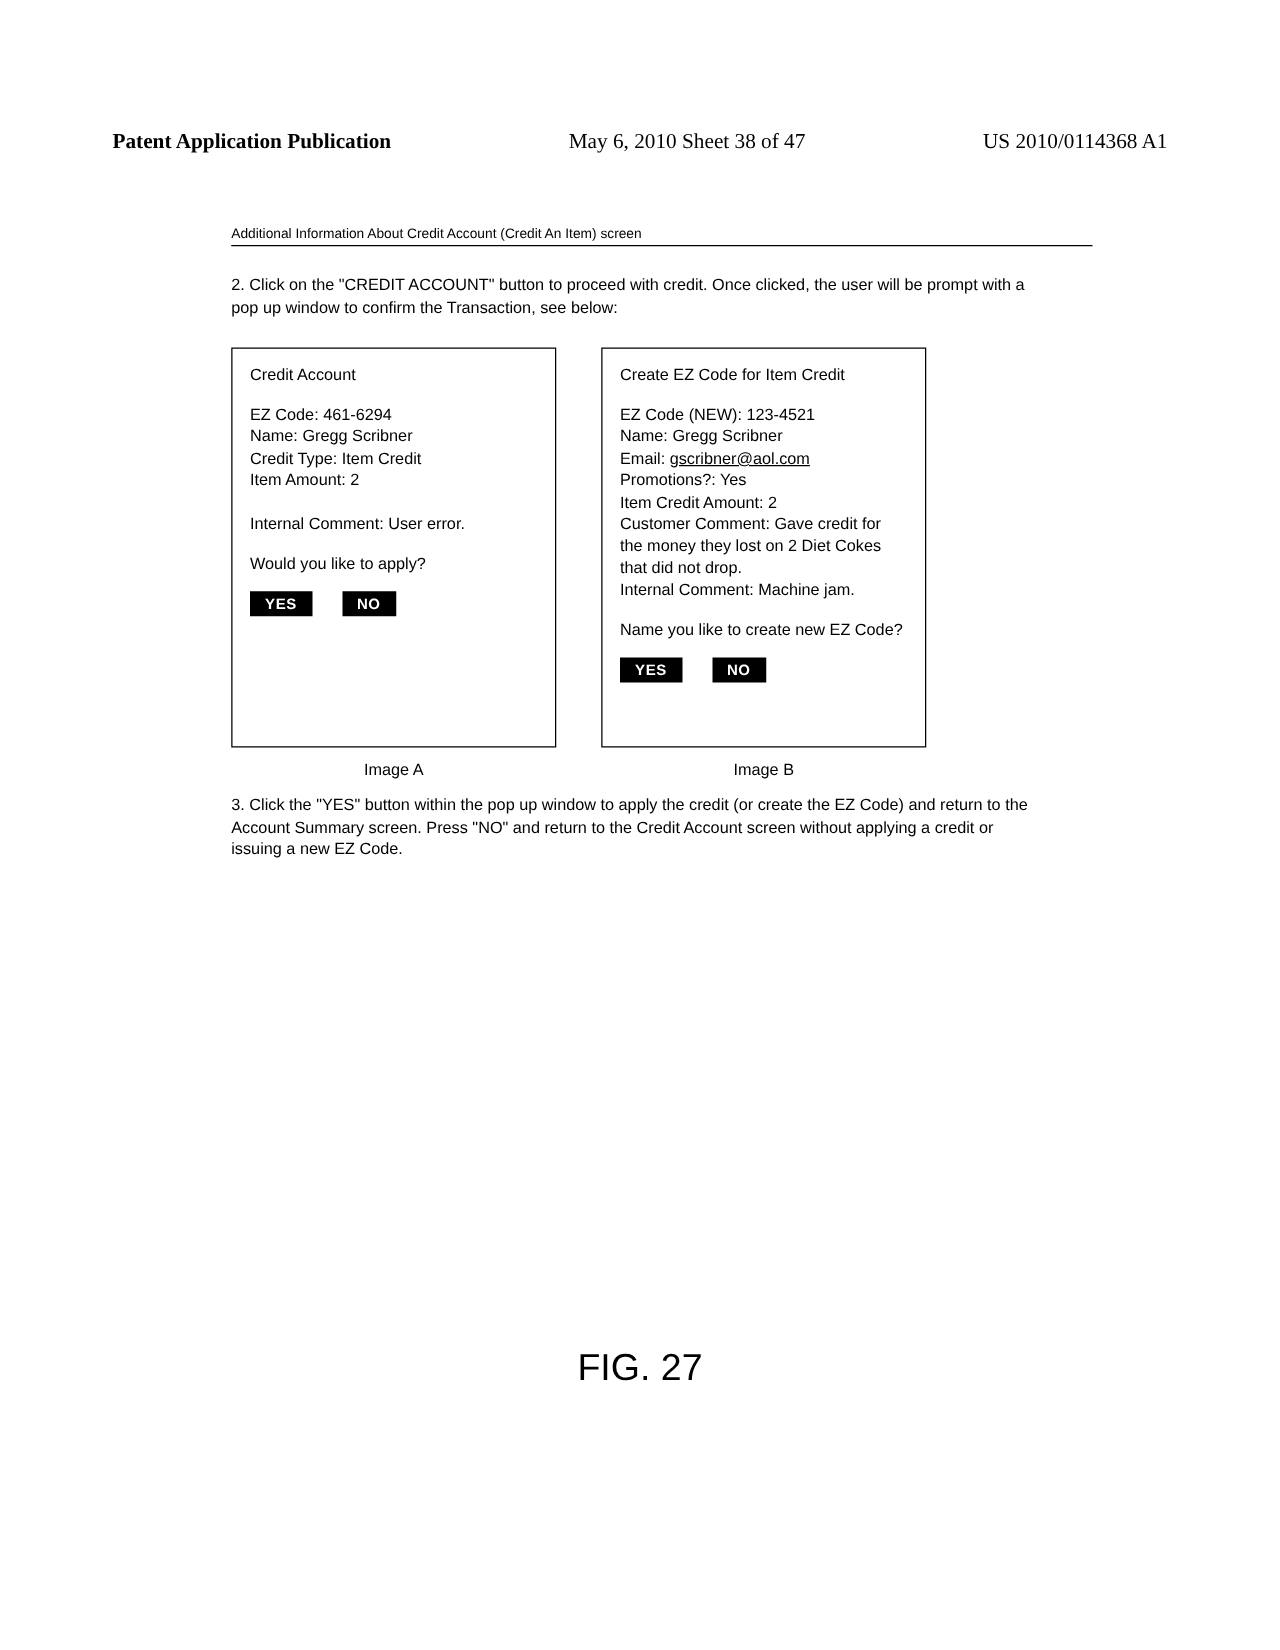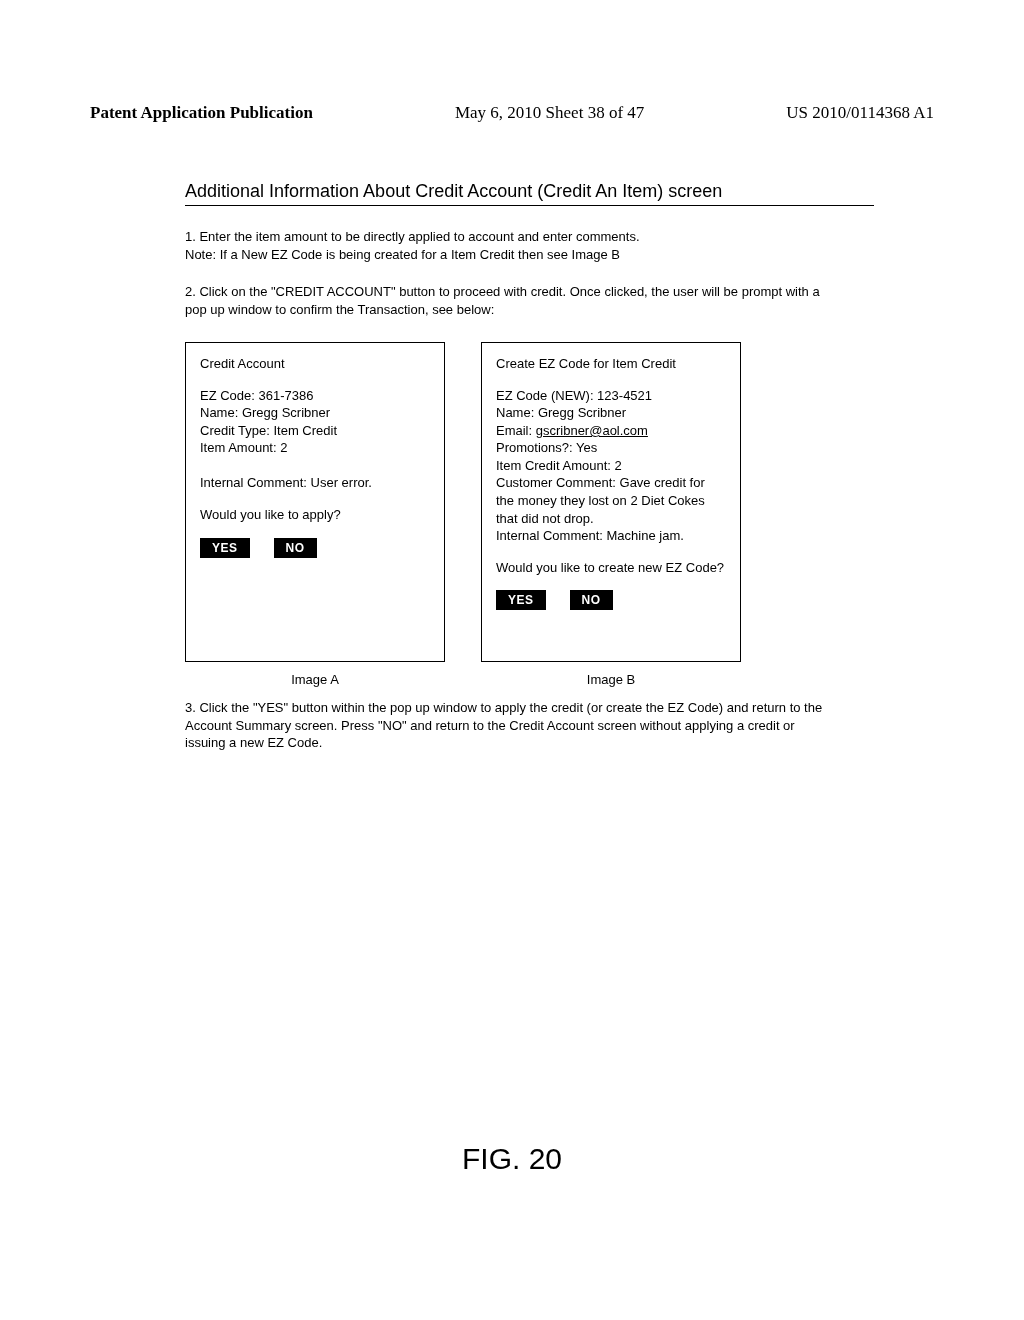--- a/index.html
+++ b/index.html
@@ -21,21 +21,21 @@
     margin-bottom: 58px;
     margin-top: 18px;
   }
   .header-left { font-weight: bold; }
   .content-wrap {
     padding-left: 95px;
     padding-right: 60px;
   }
   .section-title {
     font-family: Verdana, Tahoma, sans-serif;
-    font-size: 18px;
+    font-size: 11px;
     margin-bottom: 3px;
   }
   .section-underline {
     border-bottom: 1px solid #000;
     margin-bottom: 22px;
   }
   .body-text {
     font-family: Verdana, Tahoma, sans-serif;
     font-size: 13px;
     line-height: 1.35;
@@ -106,35 +106,31 @@
     <span class="header-left">Patent Application Publication</span>
     <span>May 6, 2010  Sheet 38 of 47</span>
     <span>US 2010/0114368 A1</span>
   </div>
 
   <div class="content-wrap">
 
     <div class="section-title">Additional Information About Credit Account (Credit An Item) screen</div>
     <div class="section-underline"></div>
 
-    <div class="body-text">
-      <span>1. Enter the item amount to be directly applied to account and enter comments.</span><br>
-      <span>Note: If a New EZ Code is being created for a Item Credit then see Image B</span>
-    </div>
 
     <div class="body-text">2. Click on the "CREDIT ACCOUNT" button to proceed with credit.  Once clicked, the user will be prompt with a pop up window to confirm the Transaction, see below:</div>
 
     <div class="dialogs-row">
 
       <div class="dialog-col">
         <div class="dialog-box">
           <div class="dialog-title">Credit Account</div>
           <div class="dialog-body">
             <p>
-              <span>EZ Code: 361-7386</span><br>
+              <span>EZ Code: 461-6294</span><br>
               <span>Name: Gregg Scribner</span><br>
               <span>Credit Type: Item Credit</span><br>
               <span>Item Amount: 2</span><br>
               <br>
               <span>Internal Comment: User error.</span>
             </p>
             <p>Would you like to apply?</p>
             <div class="btn-row">
               <button class="btn">YES</button>
               <button class="btn">NO</button>
@@ -150,31 +146,31 @@
           <div class="dialog-body">
             <p>
               <span>EZ Code (NEW): 123-4521</span><br>
               <span>Name: Gregg Scribner</span><br>
               <span>Email: </span><span class="email-link">gscribner@aol.com</span><br>
               <span>Promotions?: Yes</span><br>
               <span>Item Credit Amount: 2</span><br>
               <span>Customer Comment: Gave credit for the money they lost on 2 Diet Cokes that did not drop.</span><br>
               <span>Internal Comment: Machine jam.</span>
             </p>
-            <p>Would you like to create new EZ Code?</p>
+            <p>Name you like to create new EZ Code?</p>
             <div class="btn-row">
               <button class="btn">YES</button>
               <button class="btn">NO</button>
             </div>
           </div>
         </div>
         <div class="img-caption">Image B</div>
       </div>
 
     </div>
 
     <div class="body-text">3.  Click the "YES" button within the pop up window to apply the credit (or create the EZ Code) and return to the Account Summary screen.  Press "NO" and return to the Credit Account screen without applying a credit or issuing a new EZ Code.</div>
 
   </div>
 
-  <div class="fig-label">FIG. 20</div>
+  <div class="fig-label">FIG. 27</div>
 
 </div>
 
 </body></html>

